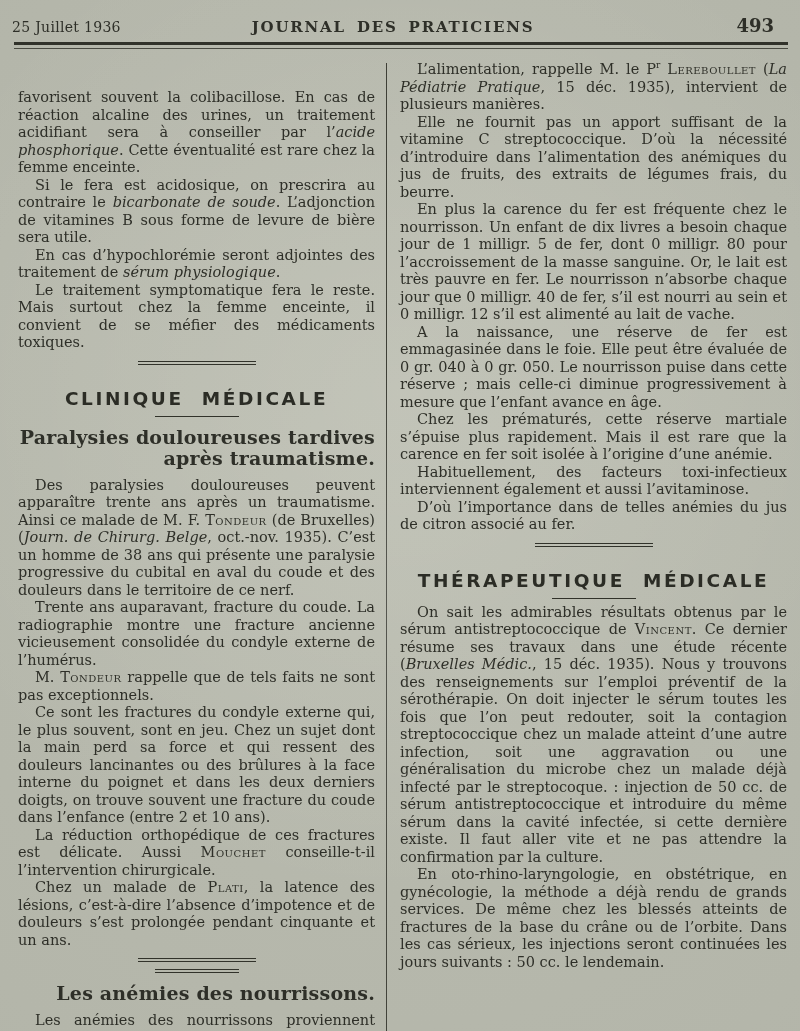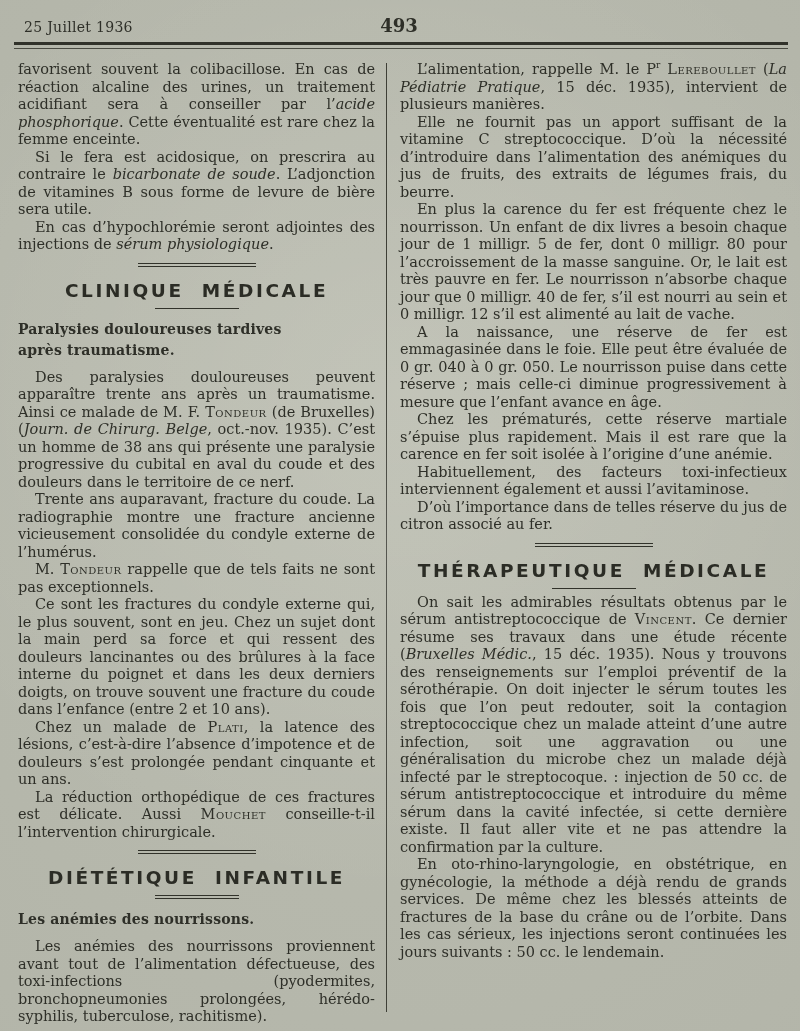--- a/index.html
+++ b/index.html
@@ -12,120 +12,121 @@
     position:relative;width:800px;height:1031px;
     background:
       radial-gradient(ellipse 120% 90% at 50% 38%, rgba(255,255,246,.14) 0%, rgba(255,255,246,0) 55%),
       radial-gradient(ellipse 140% 120% at 50% 50%, #b9bbaf 0%, #b3b5a9 62%, #a9ab9f 100%);
     color:#2e2f28;
     box-sizing:border-box;
   }
   
   .hdr{
     display:grid;grid-template-columns:1fr auto 1fr;align-items:baseline;
-    padding:15px 26px 5px 24px;
+    padding:15px 26px 5px 12px;
   }
   .hdr-date{font-size:14px;justify-self:start;letter-spacing:.3px;}
   .hdr-title{font-size:15px;font-weight:bold;letter-spacing:1.8px;word-spacing:4px;justify-self:center;}
   .hdr-page{font-size:18px;justify-self:end;font-weight:bold;}
   .hdr-rule{
     margin:1px 12px 0 14px;height:3px;
     border-top:3px solid #31322a;border-bottom:1px solid #50514715;
     border-bottom-color:#4a4b42;
   }
   
   .cols{display:flex;align-items:stretch;padding:12px 13px 0 18px;}
   .col-left{width:357px;flex:none;}
   .col-div{width:1px;flex:none;background:linear-gradient(#3e3f36,#3e3f36 30%,#565750 50%,#3e3f36);margin:2px 13px 14px 11px;}
   .col-right{flex:1;min-width:0;}
   
   p.body{
     margin:0;text-align:justify;text-justify:inter-word;
     font-size:14.5px;line-height:17.5px;text-indent:17px;
     hyphens:auto;-webkit-hyphens:auto;
   }
-  p.body.noindent{text-indent:0;}
+  p.body.noindent{text-indent:0;margin-top:28px;}
   .it{font-style:italic;}
   .sc{font-variant:small-caps;letter-spacing:.5px;}
   .sup{vertical-align:super;font-size:.62em;line-height:0;}
   
   .sep{
     width:118px;height:2px;margin:9px auto 7px;
     border-top:1.5px solid #31322a;border-bottom:1.5px solid #31322a;
   }
   h2.section{
     font-family:"DejaVu Sans", sans-serif;font-weight:bold;
     font-size:18.5px;letter-spacing:2.6px;word-spacing:9px;
-    text-align:center;margin:13px 0 0;color:#2b2c25;
+    text-align:center;margin:23px 0 0;color:#2b2c25;
   }
   .h-rule{width:84px;margin:7px auto 5px;border-top:1.5px solid #31322a;height:0;}
   .h-rule.double{height:2px;border-bottom:1px solid #31322a;}
   h3.subtitle{
-    font-size:14px;font-weight:bold;text-align:left;
+    font-size:19px;font-weight:bold;text-align:right;
     margin:10px 0 8px;line-height:21px;letter-spacing:.2px;
   }
   h3.subtitle .sub-line{display:block;}
 </style>
 </head>
 <body>
 
 <div class="page">
 
   <header class="hdr">
     <span class="hdr-date">25 Juillet 1936</span>
+    <span class="hdr-title">JOURNAL DES PRATICIENS</span>
     <span class="hdr-page">493</span>
   </header>
   <div class="hdr-rule"></div>
 
   <main class="cols">
 
     <section class="col-left">
       <p class="body noindent"><span>favorisent souvent la colibacillose. En cas de réaction alcaline des urines, un traitement acidifiant sera à conseiller par l’</span><span class="it">acide phosphorique</span><span>. Cette éventualité est rare chez la femme enceinte.</span></p>
       <p class="body"><span>Si le fera est acidosique, on prescrira au contraire le </span><span class="it">bicarbonate de soude</span><span>. L’adjonction de vitamines B sous forme de levure de bière sera utile.</span></p>
-      <p class="body"><span>En cas d’hypochlorémie seront adjointes des injections de </span><span class="it">sérum physiologique</span><span>.</span></p>
+      <p class="body"><span>En cas d’hypochlorémie seront adjointes des traitement de </span><span class="it">sérum physiologique</span><span>.</span></p>
+      <p class="body"><span>Le traitement symptomatique fera le reste. Mais surtout chez la femme enceinte, il convient de se méfier des médicaments toxiques.</span></p>
 
       <div class="sep"></div>
 
       <h2 class="section">CLINIQUE MÉDICALE</h2>
       <div class="h-rule"></div>
 
       <h3 class="subtitle">
         <span class="sub-line">Paralysies douloureuses tardives</span>
         <span class="sub-line">après traumatisme.</span>
       </h3>
 
       <p class="body"><span>Des paralysies douloureuses peuvent apparaître trente ans après un traumatisme. Ainsi ce malade de M. F. </span><span class="sc">Tondeur</span><span> (de Bruxelles) (</span><span class="it">Journ. de Chirurg. Belge</span><span>, oct.-nov. 1935). C’est un homme de 38 ans qui présente une paralysie progressive du cubital en aval du coude et des douleurs dans le territoire de ce nerf.</span></p>
       <p class="body"><span>Trente ans auparavant, fracture du coude. La radiographie montre une fracture ancienne vicieusement consolidée du condyle externe de l’humérus.</span></p>
       <p class="body"><span>M. </span><span class="sc">Tondeur</span><span> rappelle que de tels faits ne sont pas exceptionnels.</span></p>
       <p class="body"><span>Ce sont les fractures du condyle externe qui, le plus souvent, sont en jeu. Chez un sujet dont la main perd sa force et qui ressent des douleurs lancinantes ou des brûlures à la face interne du poignet et dans les deux derniers doigts, on trouve souvent une fracture du coude dans l’enfance (entre 2 et 10 ans).</span></p>
+      <p class="body"><span>La réduction orthopédique de ces fractures est délicate. Aussi </span><span class="sc">Mouchet</span><span> conseille-t-il l’intervention chirurgicale.</span></p>
       <p class="body"><span>Chez un malade de </span><span class="sc">Plati</span><span>, la latence des lésions, c’est-à-dire l’absence d’impotence et de douleurs s’est prolongée pendant cinquante et un ans.</span></p>
-      <p class="body"><span>La réduction orthopédique de ces fractures est délicate. Aussi </span><span class="sc">Mouchet</span><span> conseille-t-il l’intervention chirurgicale.</span></p>
 
       <div class="sep"></div>
 
-      <h2 class="section">DIÉTÉTIQUE INFANTILE</h2>
       <div class="h-rule double"></div>
 
       <h3 class="subtitle">
         <span class="sub-line">Les anémies des nourrissons.</span>
       </h3>
 
       <p class="body"><span>Les anémies des nourrissons proviennent avant tout de l’alimentation défectueuse, des toxi-infections (pyodermites, bronchopneumonies prolongées, hérédo-syphilis, tuberculose, rachitisme).</span></p>
     </section>
 
     <div class="col-div"></div>
 
     <section class="col-right">
       <p class="body"><span>L’alimentation, rappelle M. le P</span><span class="sup">r</span><span> </span><span class="sc">Lereboullet</span><span> (</span><span class="it">La Pédiatrie Pratique</span><span>, 15 déc. 1935), intervient de plusieurs manières.</span></p>
       <p class="body"><span>Elle ne fournit pas un apport suffisant de la vitamine C streptococcique. D’où la nécessité d’introduire dans l’alimentation des anémiques du jus de fruits, des extraits de légumes frais, du beurre.</span></p>
       <p class="body"><span>En plus la carence du fer est fréquente chez le nourrisson. Un enfant de dix livres a besoin chaque jour de 1 milligr. 5 de fer, dont 0 milligr. 80 pour l’accroissement de la masse sanguine. Or, le lait est très pauvre en fer. Le nourrisson n’absorbe chaque jour que 0 milligr. 40 de fer, s’il est nourri au sein et 0 milligr. 12 s’il est alimenté au lait de vache.</span></p>
       <p class="body"><span>A la naissance, une réserve de fer est emmagasinée dans le foie. Elle peut être évaluée de 0 gr. 040 à 0 gr. 050. Le nourrisson puise dans cette réserve ; mais celle-ci diminue progressivement à mesure que l’enfant avance en âge.</span></p>
       <p class="body"><span>Chez les prématurés, cette réserve martiale s’épuise plus rapidement. Mais il est rare que la carence en fer soit isolée à l’origine d’une anémie.</span></p>
       <p class="body"><span>Habituellement, des facteurs toxi-infectieux interviennent également et aussi l’avitaminose.</span></p>
-      <p class="body"><span>D’où l’importance dans de telles réserve du jus de citron associé au fer.</span></p>
+      <p class="body"><span>D’où l’importance dans de telles anémies du jus de citron associé au fer.</span></p>
 
       <div class="sep"></div>
 
       <h2 class="section">THÉRAPEUTIQUE MÉDICALE</h2>
       <div class="h-rule"></div>
 
 
       <p class="body"><span>On sait les admirables résultats obtenus par le sérum antistreptococcique de </span><span class="sc">Vincent</span><span>. Ce dernier résume ses travaux dans une étude récente (</span><span class="it">Bruxelles Médic.</span><span>, 15 déc. 1935). Nous y trouvons des renseignements sur l’emploi préventif de la sérothérapie. On doit injecter le sérum toutes les fois que l’on peut redouter, soit la contagion streptococcique chez un malade atteint d’une autre infection, soit une aggravation ou une généralisation du microbe chez un malade déjà infecté par le streptocoque. : injection de 50 cc. de sérum antistreptococcique et introduire du même sérum dans la cavité infectée, si cette dernière existe. Il faut aller vite et ne pas attendre la confirmation par la culture.</span></p>
       <p class="body"><span>En oto-rhino-laryngologie, en obstétrique, en gynécologie, la méthode a déjà rendu de grands services. De même chez les blessés atteints de fractures de la base du crâne ou de l’orbite. Dans les cas sérieux, les injections seront continuées les jours suivants : 50 cc. le lendemain.</span></p>
     </section>

